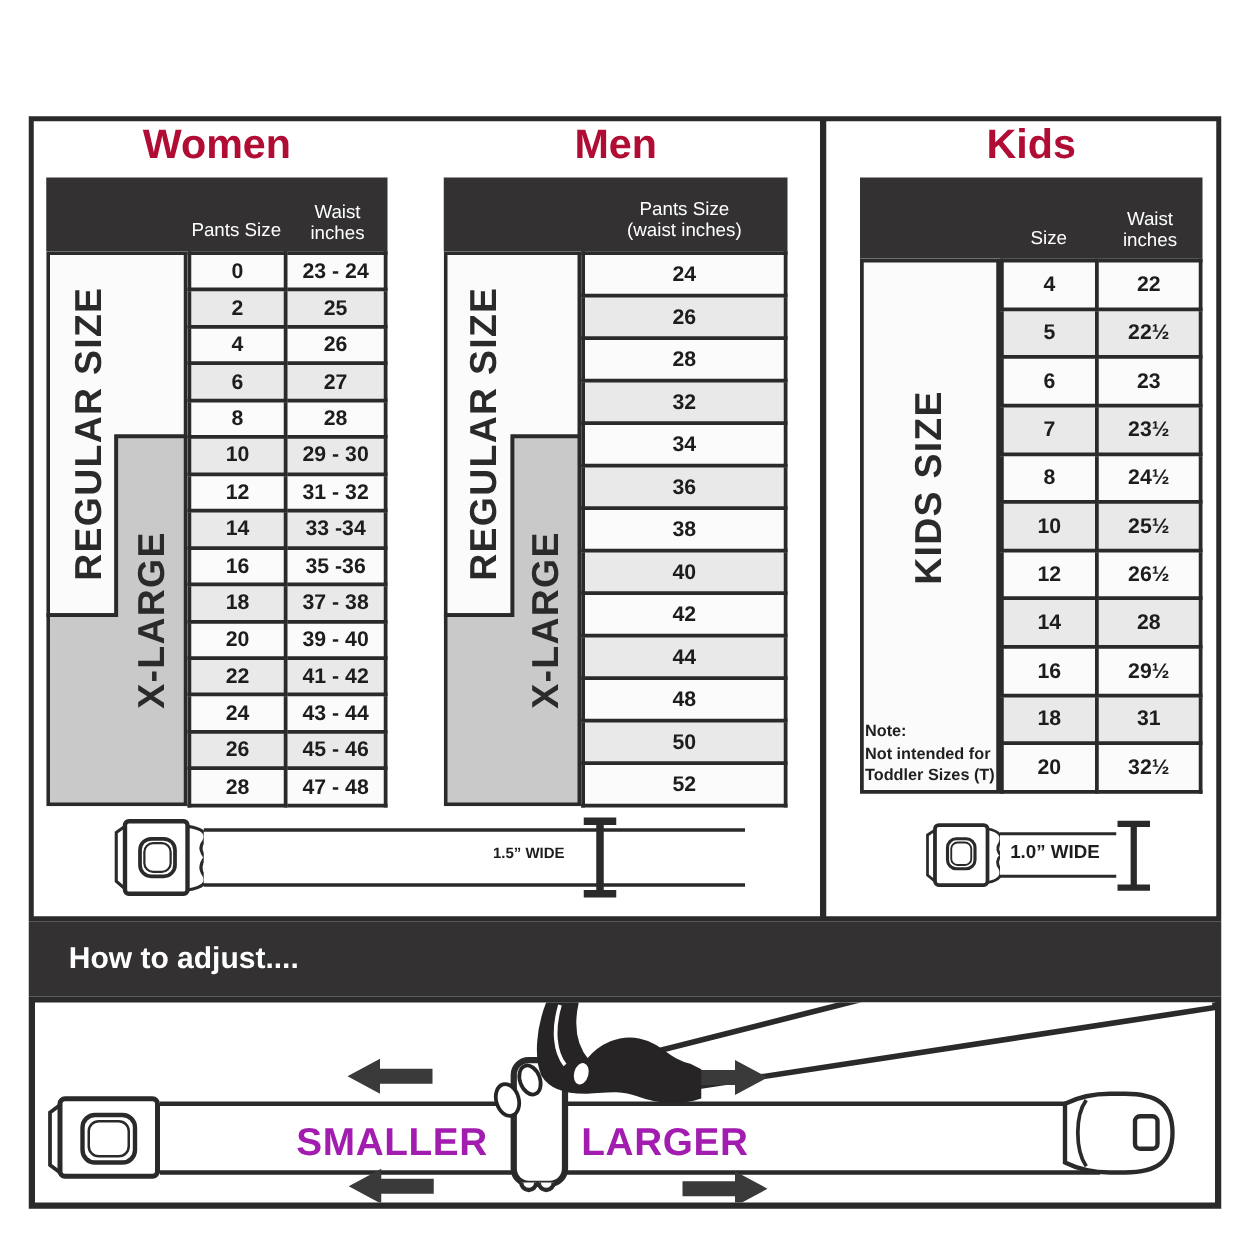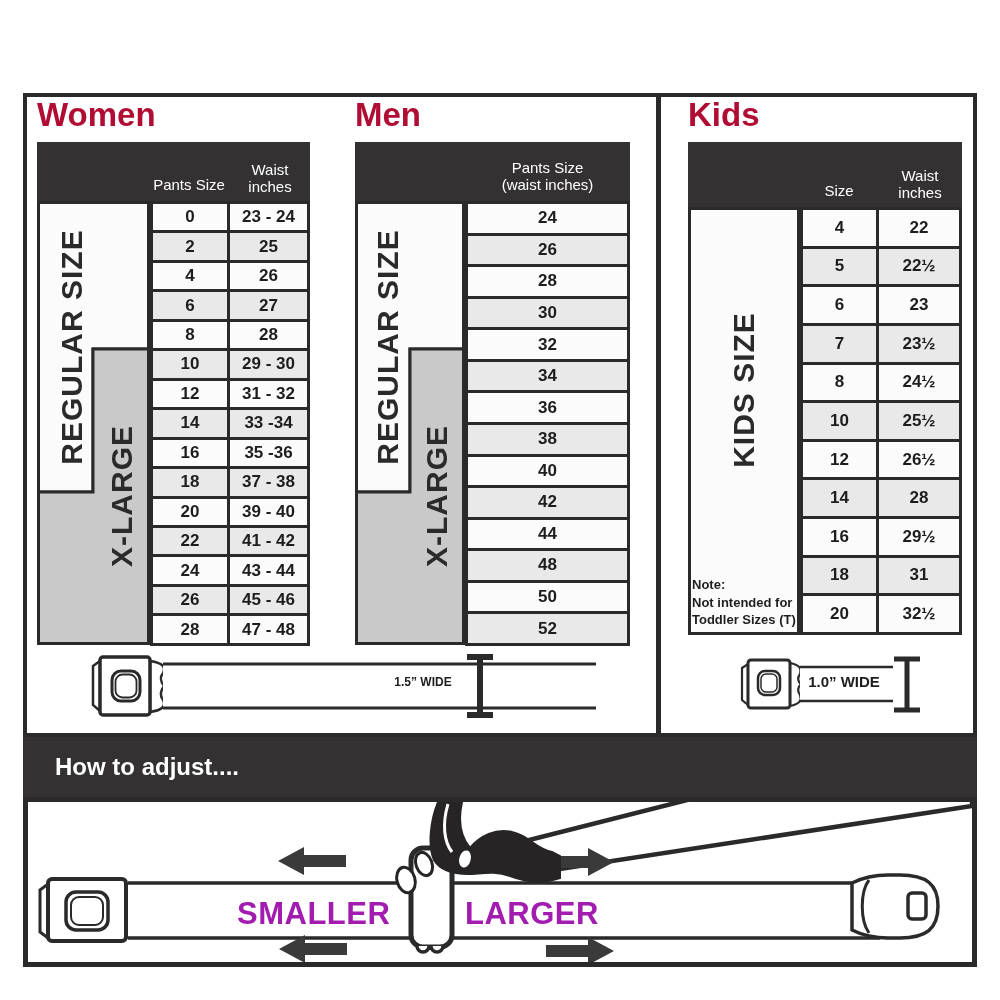--- a/index.html
+++ b/index.html
@@ -2,21 +2,21 @@
 <html><head>
 <meta charset="utf-8">
 <style>
   html,body{margin:0;padding:0;background:#fff;}
   #page{position:relative;width:1000px;height:1000px;background:#ffffff;overflow:hidden;
         font-family:"Liberation Sans","DejaVu Sans",sans-serif;color:#1d1d1d;}
   .abs{position:absolute;}
   .darkbar{background:#333132;}
   .size-chart-bar{left:23px;top:23px;width:954px;height:67px;color:#fff;
       font-size:46px;font-weight:bold;text-align:center;line-height:67px;letter-spacing:1px;}
-  .col-title{top:96px;height:40px;font-size:33px;font-weight:bold;color:#b00c34;text-align:left;}
+  .col-title{top:96px;height:40px;font-size:33px;font-weight:bold;color:#b00c34;text-align:center;}
   .main-box{left:23px;top:93px;width:954px;height:644px;border:4px solid #2b2a2a;box-sizing:border-box;background:#fff;}
   .vdivider{left:656px;top:95px;width:5px;height:640px;background:#2b2a2a;}
   .tbl-header{color:#fff;}
   .hdr-lbl{position:absolute;font-size:15px;color:#fff;text-align:center;white-space:pre-line;line-height:1.15;}
   table.size-table{position:absolute;border-collapse:collapse;table-layout:fixed;}
   table.size-table td{border:3px solid #2b2a2a;text-align:center;vertical-align:middle;
       font-size:17px;font-weight:bold;color:#1d1d1d;padding:0;}
   table.size-table tr:nth-child(odd) td{background:#fbfbfb;}
   table.size-table tr:nth-child(even) td{background:#e9e9e9;}
   .vlabel{position:absolute;width:300px;height:46px;transform:rotate(-90deg);text-align:center;
@@ -157,23 +157,20 @@
         </tr>
 
         <tr>
           <td>26</td>
         </tr>
 
         <tr>
           <td>28</td>
         </tr>
 
-        <tr>
-          <td>30</td>
-        </tr>
 
         <tr>
           <td>32</td>
         </tr>
 
         <tr>
           <td>34</td>
         </tr>
 
         <tr>

